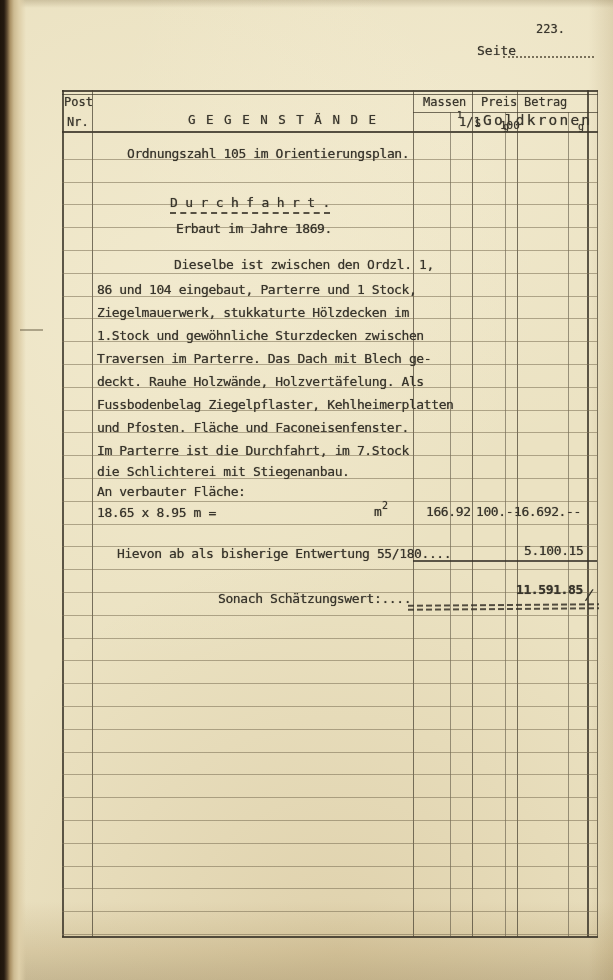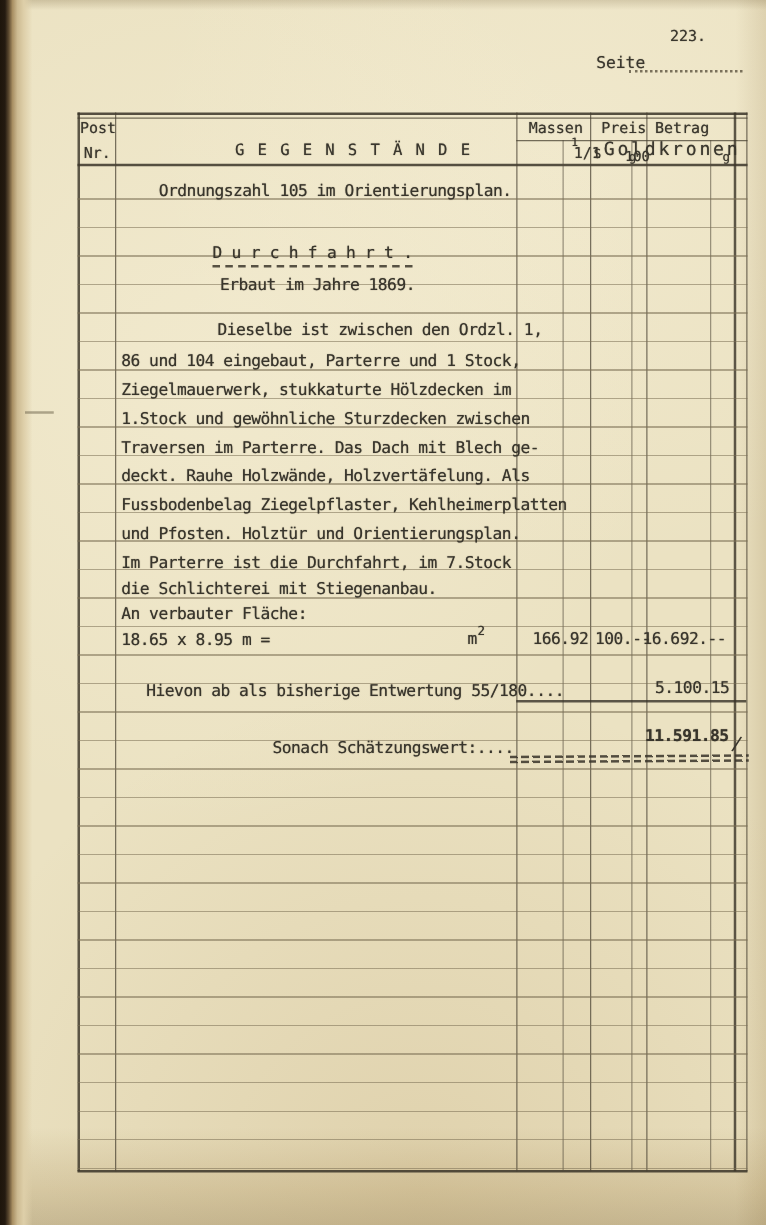--- a/index.html
+++ b/index.html
@@ -115,21 +115,21 @@
       <div class="typed" style="left: 127px; top: 147px;">Ordnungszahl 105 im Orientierungsplan.</div>
       <div class="typed durchfahrt" style="left: 170px; top: 196px;">D u r c h f a h r t .</div>
       <div class="typed" style="left: 176px; top: 222px;">Erbaut im Jahre 1869.</div>
       <div class="typed" style="left: 174px; top: 258px;">Dieselbe ist zwischen den Ordzl. 1,</div>
       <div class="typed" style="left: 97px; top: 283px;">86 und 104 eingebaut, Parterre und 1 Stock,</div>
       <div class="typed" style="left: 97px; top: 306px;">Ziegelmauerwerk, stukkaturte Hölzdecken im</div>
       <div class="typed" style="left: 97px; top: 329px;">1.Stock und gewöhnliche Sturzdecken zwischen</div>
       <div class="typed" style="left: 97px; top: 352px;">Traversen im Parterre. Das Dach mit Blech ge-</div>
       <div class="typed" style="left: 97px; top: 375px;">deckt. Rauhe Holzwände, Holzvertäfelung. Als</div>
       <div class="typed" style="left: 97px; top: 398px;">Fussbodenbelag Ziegelpflaster, Kehlheimerplatten</div>
-      <div class="typed" style="left: 97px; top: 421px;">und Pfosten. Holztür und Orientierungsplan.</div>
+      <div class="typed" style="left: 97px; top: 421px;">und Pfosten. Fläche und Faconeisenfenster.</div>
       <div class="typed" style="left: 97px; top: 444px;">Im Parterre ist die Durchfahrt, im 7.Stock</div>
       <div class="typed" style="left: 97px; top: 465px;">die Schlichterei mit Stiegenanbau.</div>
       <div class="typed" style="left: 97px; top: 485px;">An verbauter Fläche:</div>
       <div class="typed" style="left: 97px; top: 506px;">18.65 x 8.95 m =</div>
       <div class="typed" style="left: 374px; top: 505px;">m</div>
       <div class="typed sup-digit" style="left: 382px; top: 501px;">2</div>
       <div class="typed" style="left: 426px; top: 505px;">166.92</div>
       <div class="typed" style="left: 476px; top: 505px;">100.--</div>
       <div class="typed" style="left: 514px; top: 505px;">16.692.--</div>
       <div class="typed" style="left: 117px; top: 547px;">Hievon ab als bisherige Entwertung 55/180....</div>

